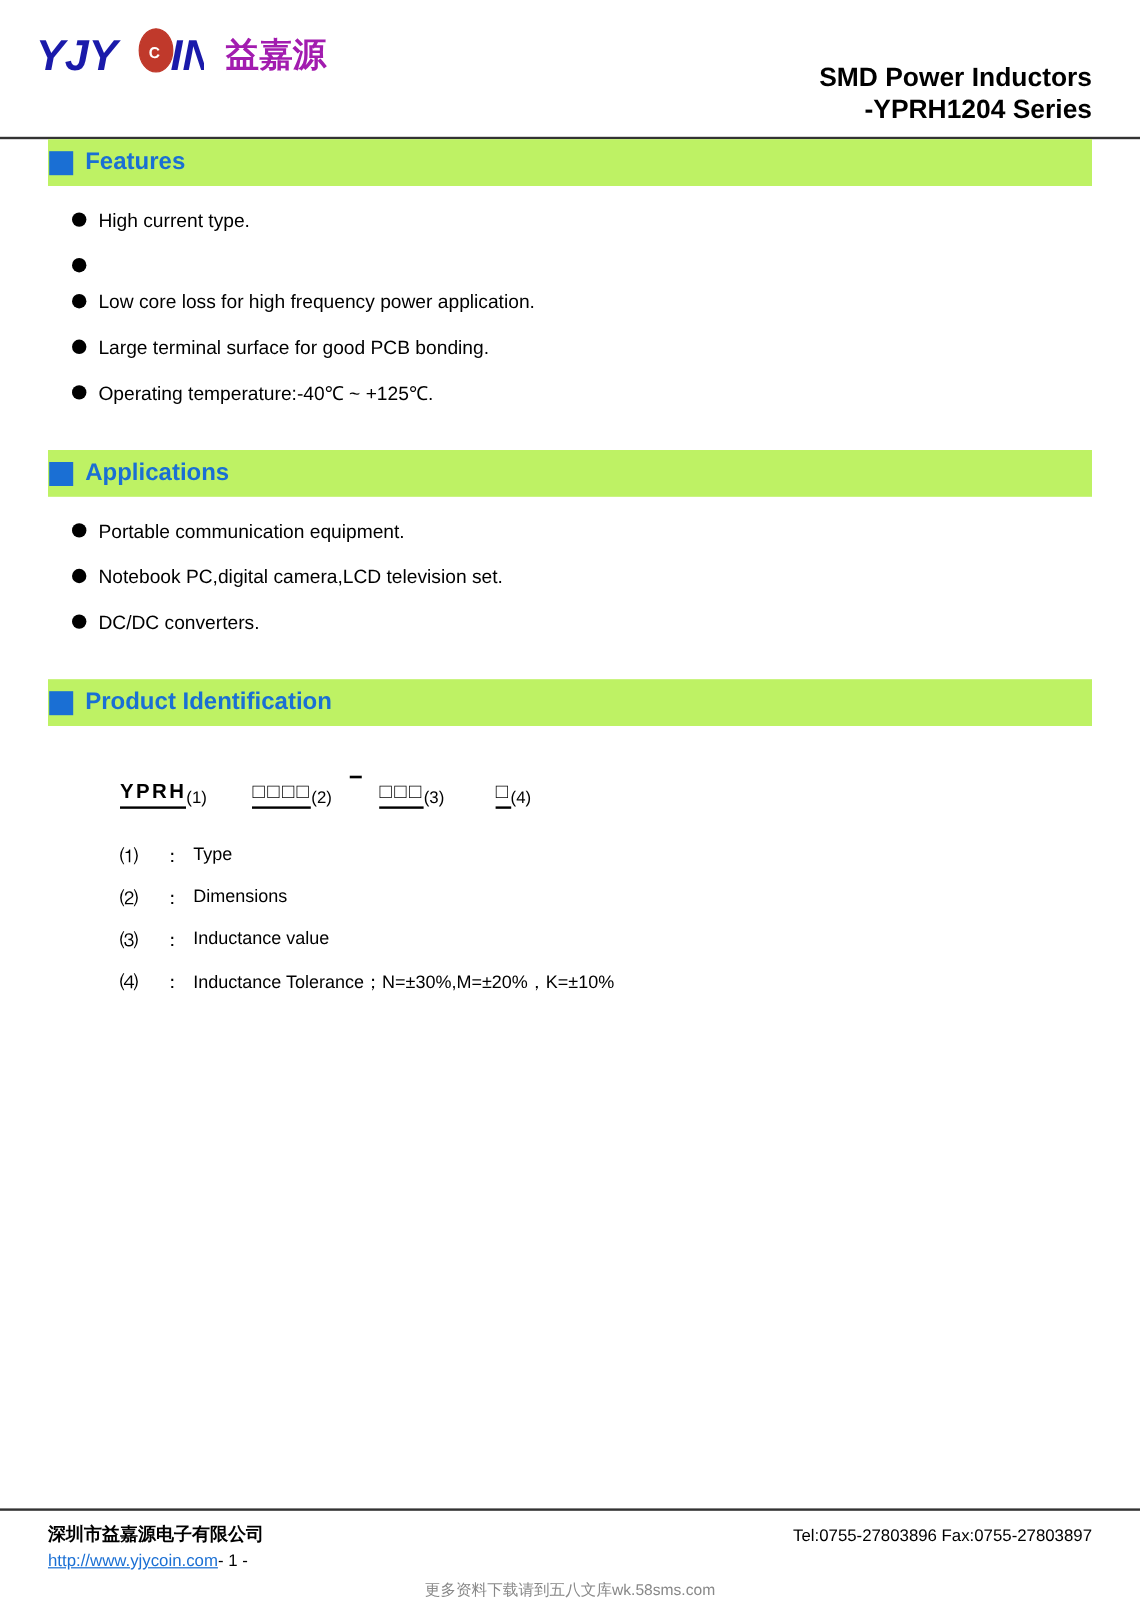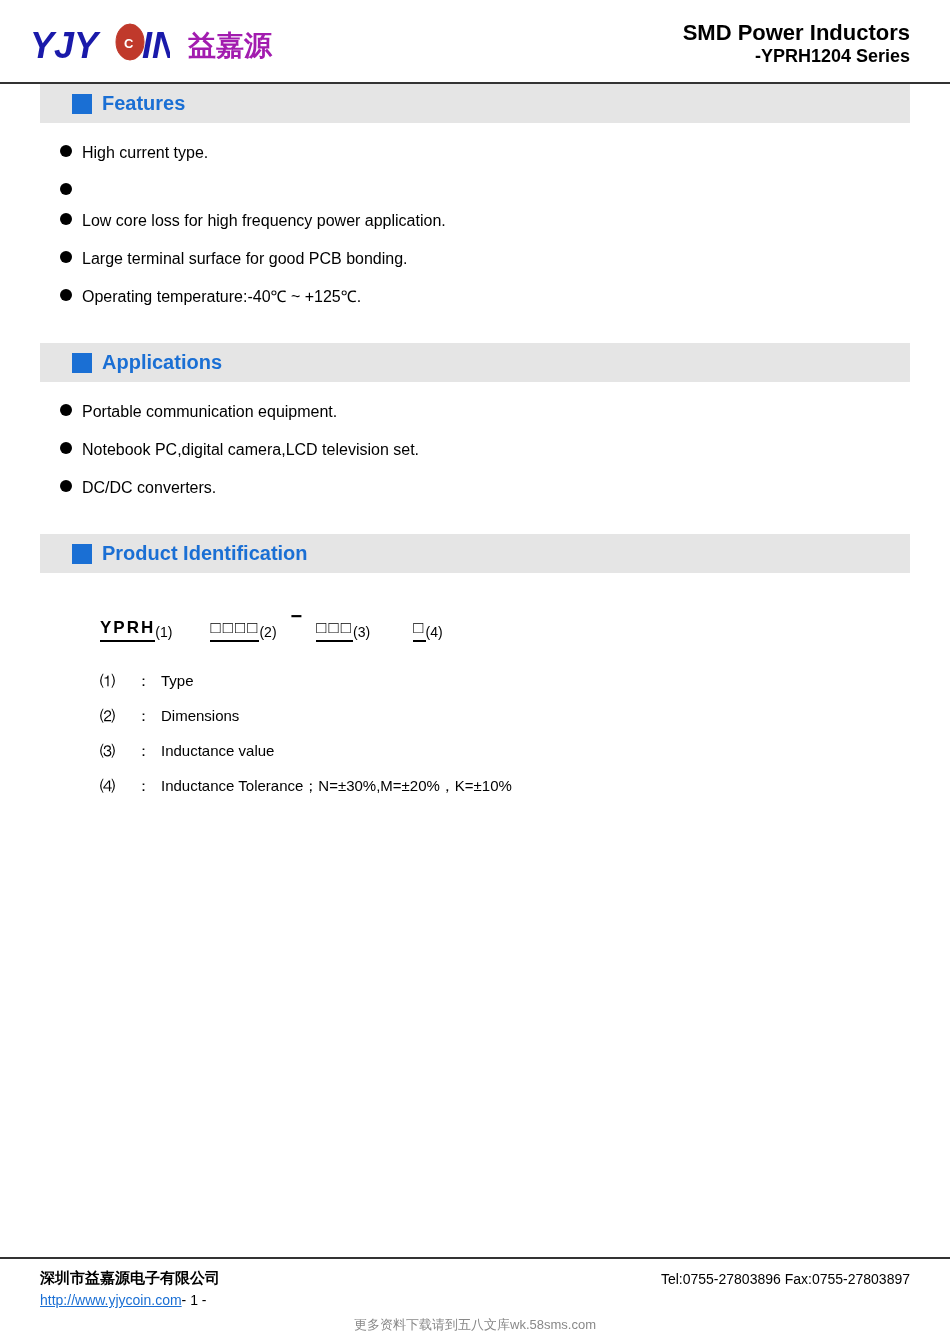--- a/index.html
+++ b/index.html
@@ -39,38 +39,39 @@
 
     .logo-text-cn {
       font-size: 28px;
       font-weight: bold;
       color: #a21caf;
       margin-left: 8px;
     }
 
     .header-title {
       text-align: right;
+      margin-top: 32px;
     }
 
     .header-title .line1 {
       font-size: 22px;
       font-weight: bold;
       color: #000;
     }
 
     .header-title .line2 {
-      font-size: 18px;
+      font-size: 22px;
       font-weight: bold;
       color: #000;
     }
 
     
     .section-header {
-      background: #e5e5e5;
-      padding: 8px 32px;
+      background: #bef264;
+      padding: 8px 1px;
       display: flex;
       align-items: center;
       gap: 10px;
       margin-bottom: 12px;
     }
 
     .section-header .blue-square {
       width: 20px;
       height: 20px;
       background: #1a6fd4;

